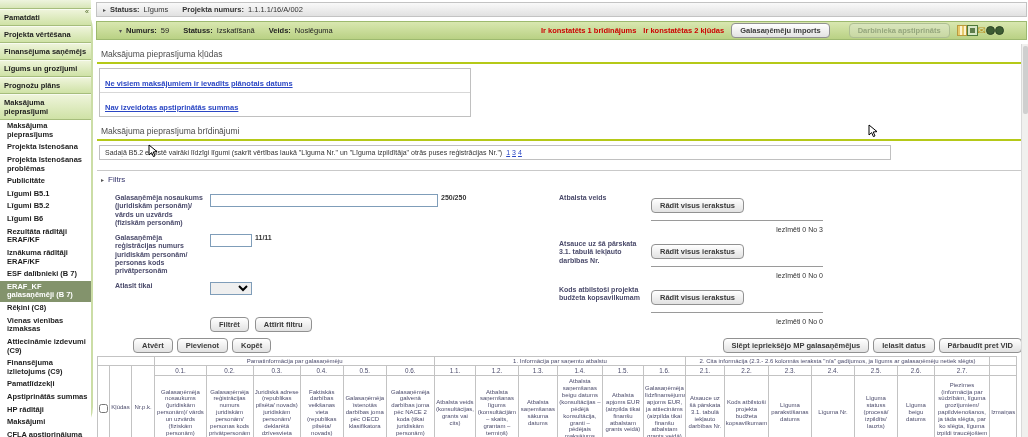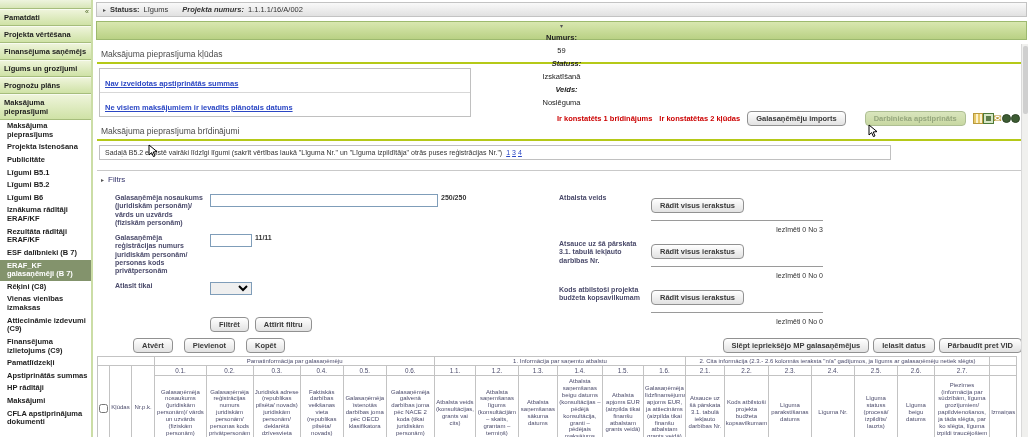--- a/index.html
+++ b/index.html
@@ -1,42 +1,42 @@
 <!DOCTYPE html>
 <html><head>
 <meta charset="utf-8">
 <style>
   * { margin:0; padding:0; box-sizing:border-box; }
   html,body { width:1028px; height:437px; overflow:hidden; background:#fff;
     font-family:"Liberation Sans","DejaVu Sans",sans-serif; }
 
   
   .sidebar { position:absolute; left:0; top:0; width:93px; height:437px;
-    background:#fff; border-right:2px solid #cbdda6; }
+    background:#fff; border-right:2px solid #cbdda6;border-radius:30px; }
   .side-top-strip { height:9px; background:linear-gradient(#eef4de,#d8e6b8);
     border-bottom:1px solid #a6bd7c; text-align:right; }
   .collapse { font-size:7px; color:#49631f; padding-right:2px; cursor:pointer; line-height:9px; }
   .side-sec { font-size:7.5px; font-weight:bold; color:#1d1d1d; padding:3px 3px 3px 4px;
     background:linear-gradient(#eef4da,#cfe2a6); border-bottom:1px solid #a6bd7c;
     border-top:1px solid #f8fbf0; cursor:pointer; }
   .side-item { font-size:7.5px; font-weight:bold; color:#1d1d1d; padding:2px 2px 2px 7px;
     line-height:1.15; cursor:pointer; background:#fff; }
   .side-item.sel { background:#83936c; color:#fff; }
 
   
   .main { position:absolute; left:95px; top:0; right:0; height:339px; background:#fff; }
   .bar1 { margin:2px 1px 0 1px; height:15px; display:flex; align-items:center; gap:4px;
     background:linear-gradient(#f9f9f9,#e1e1e1); border:1px solid #c3c3c3;
     font-size:7.5px; color:#333; padding:0 6px; }
   .bar2 { margin:4px 1px 0 1px; height:19px; display:flex; align-items:center; gap:4px;
     background:linear-gradient(#dcead5,#bcd488); background:linear-gradient(#d9e7b0,#b9d184);
-    border:1px solid #9db96f; font-size:7.5px; color:#222; padding:0 6px;flex-direction:column; }
+    border:1px solid #9db96f; font-size:7.5px; color:#222; padding:0 22px; }
   .tri { font-size:6px; color:#555; }
   .lbl { font-weight:bold; }
-  .ml { margin-left:10px;font-style:italic; }
+  .ml { margin-left:10px; }
   .bar2-right { margin-left:auto; display:flex; align-items:center; gap:7px;justify-content:center; }
   .warn-red { color:#cc0000; font-weight:bold; font-size:7.5px; }
   .btn { background:linear-gradient(#ffffff,#e2e2e2); border:1px solid #919191;
     border-radius:4px; font:bold 7.5px "Liberation Sans","DejaVu Sans",sans-serif;
     color:#3a3a3a; padding:2px 8px; cursor:pointer; white-space:nowrap; }
   .btn.disabled { color:#95a67d; border-color:#aebf93; background:linear-gradient(#d9e5bd,#c8d8a2); cursor:default;margin-left:12px; }
   .ic { display:inline-block; vertical-align:middle; cursor:pointer; }
   .columns-icon { width:10px; height:11px; border:1px solid #b99a3e;
     background:repeating-linear-gradient(90deg,#e7c96a 0 2px,#fdf3cf 2px 4px); }
   .grid-icon { width:11px; height:11px; border:1px solid #4e7a3a; background:#5d7d4a;
@@ -68,21 +68,21 @@
   .counter { font-size:7px; font-weight:bold; color:#333; margin-left:3px; align-self:flex-start; }
   .tselect { width:42px; height:13px; font-size:8px; border:1px solid #7f9db9; }
   .fbtnrow { margin:22px 0 0 95px; display:flex; gap:6px; }
   .fright { margin-left:72px; width:270px; }
   .fgroup { display:flex; min-height:46px; }
   .fglabel { width:92px; font-size:7px; font-weight:bold; color:#4b4b6b; line-height:1.18; padding-right:6px; }
   .fgctl { width:172px; }
   .fgline { border-top:1px solid #9a9a9a; margin-top:7px; width:172px; }
   .fgcount { font-size:7px; color:#333; text-align:right; margin-top:5px; }
 
-  .action-row { display:flex; gap:11px; margin-top:6px; align-items:center;padding-left:36px; }
+  .action-row { display:flex; gap:4px; margin-top:6px; align-items:center;padding-left:36px; }
   .action-right { margin-left:auto; display:flex; gap:4px; }
 
   table.grid { border-collapse:collapse; table-layout:fixed; width:920px; margin-top:3px; }
   .grid th,.grid td { border:1px solid #c3c3c3; overflow:hidden; }
   .grid th { font-weight:normal; color:#4b4b6b; background:#fff; }
   th.g { font-size:6px; padding:1px; text-align:center; white-space:nowrap; }
   th.num { font-size:6.3px; padding:1px; text-align:center; }
   th.desc { font-size:6px; padding:2px 1px; text-align:center; vertical-align:middle;
     height:50px; line-height:1.15; }
   td.cb,th.cbh { text-align:center; vertical-align:middle; }
@@ -105,26 +105,27 @@
       <div class="side-sec">Pamatdati</div>
       <div class="side-sec">Projekta vērtēšana</div>
       <div class="side-sec">Finansējuma saņēmējs</div>
       <div class="side-sec">Līgums un grozījumi</div>
       <div class="side-sec">Prognožu plāns</div>
       <div class="side-sec">Maksājuma pieprasījumi</div>
     </div>
   <div>
       <div class="side-item">Maksājuma pieprasījums</div>
       <div class="side-item">Projekta īstenošana</div>
+      <div class="side-item">Projekta īstenošanas problēmas</div>
       <div class="side-item">Publicitāte</div>
       <div class="side-item">Līgumi B5.1</div>
       <div class="side-item">Līgumi B5.2</div>
       <div class="side-item">Līgumi B6</div>
+      <div class="side-item">Rezultāta rādītāji ERAF/KF</div>
       <div class="side-item">Iznākuma rādītāji ERAF/KF</div>
-      <div class="side-item">Rezultāta rādītāji ERAF/KF</div>
       <div class="side-item">ESF dalībnieki (B 7)</div>
       <div class="side-item sel">ERAF_KF galasaņēmēji (B 7)</div>
       <div class="side-item">Rēķini (C8)</div>
       <div class="side-item">Vienas vienības izmaksas</div>
       <div class="side-item">Attiecināmie izdevumi (C9)</div>
       <div class="side-item">Finansējuma izlietojums (C9)</div>
       <div class="side-item">Pamatlīdzekļi</div>
       <div class="side-item">Apstiprinātās summas</div>
       <div class="side-item">HP rādītāji</div>
       <div class="side-item">Maksājumi</div>
@@ -156,22 +157,22 @@
       <button class="btn">Galasaņēmēju imports</button>
       <button class="btn disabled">Darbinieka apstiprināts</button>
       <span><span class="ic columns-icon"></span><span class="ic grid-icon"></span><span class="ic mail-icon">✉</span><span class="ic collapse-all-icon"></span><span class="ic expand-all-icon"></span></span>
     </div>
   </div>
 
   <div class="content">
     <div class="sec-title">Maksājuma pieprasījuma kļūdas</div>
     <div class="greenline"></div>
     <div class="linkbox">
+        <div class="linkrow"><a class="lnk">Ne visiem maksājumiem ir ievadīts plānotais datums</a></div>
         <div class="linkrow"><a class="lnk">Nav izveidotas apstiprinātās summas</a></div>
-        <div class="linkrow"><a class="lnk">Ne visiem maksājumiem ir ievadīts plānotais datums</a></div>
       </div>
 
     <div class="sec-title">Maksājuma pieprasījuma brīdinājumi</div>
     <div class="greenline"></div>
     <div class="warnbox">
       <span>Sadaļā B5.2 eksistē vairāki līdzīgi līgumi (sakrīt vērtības laukā "Līguma Nr." un "Līguma izpildītāja" otrās puses reģistrācijas Nr.")</span>
       <span><a class="lnk">1</a><a class="lnk">3</a><a class="lnk">4</a></span>
     </div>
 
     <div class="sep"></div>

